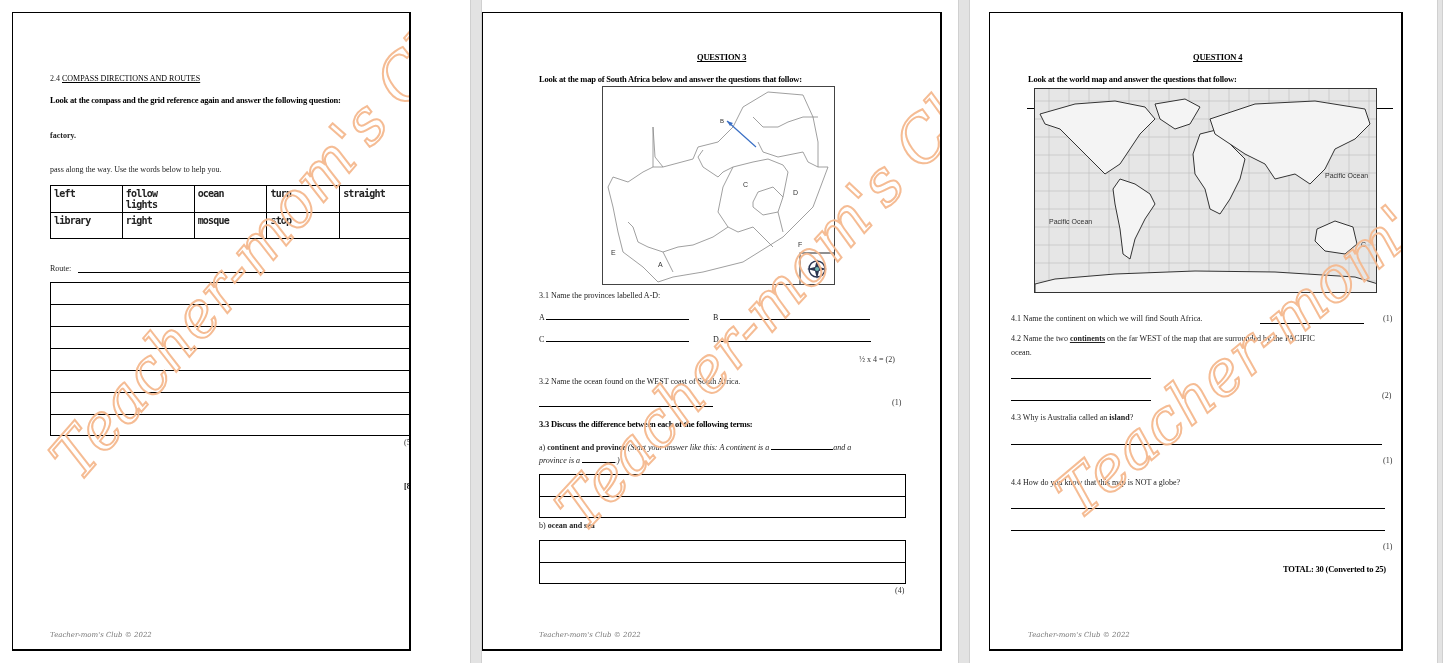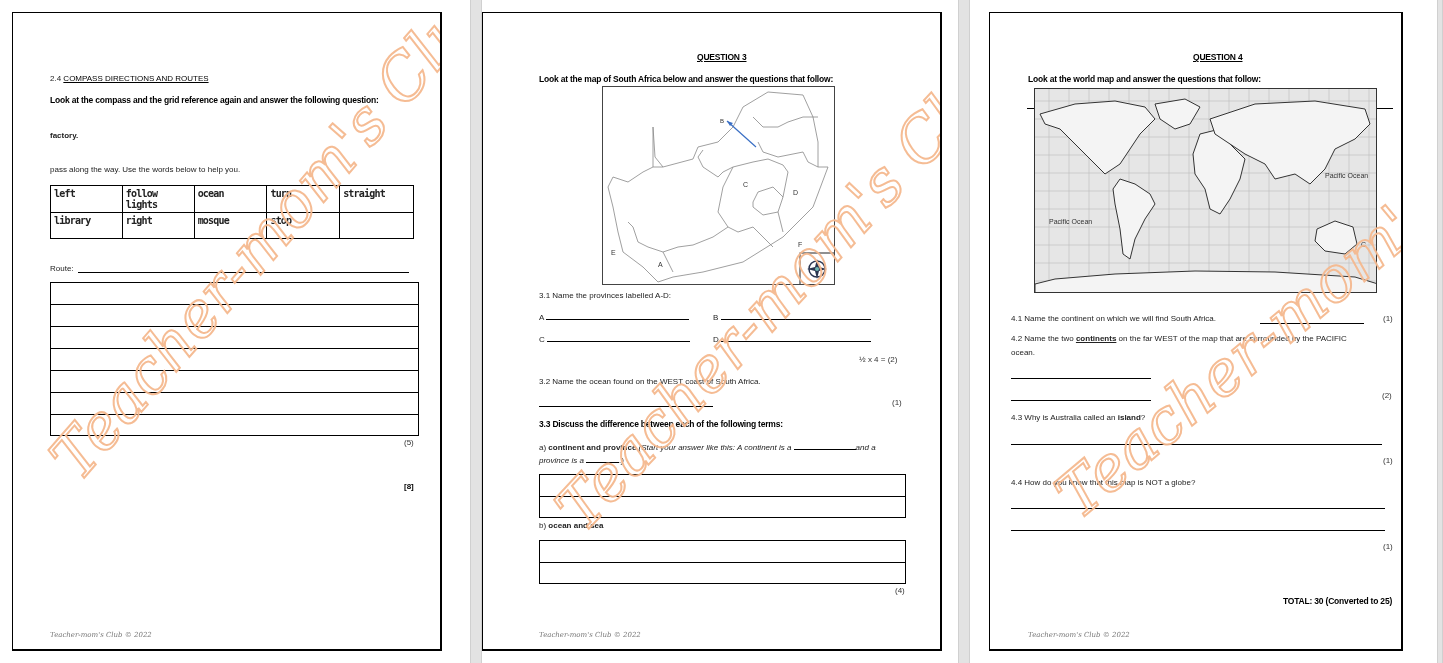--- a/index.html
+++ b/index.html
@@ -1,21 +1,21 @@
 <!DOCTYPE html>
 <html><head>
 <meta charset="utf-8">
 <style>
   * { box-sizing: border-box; margin: 0; padding: 0; }
   html, body { width: 1443px; height: 663px; overflow: hidden; background: #ffffff; }
   body { position: relative; font-family: "Liberation Sans", "DejaVu Sans", sans-serif; color: #222; font-size: 8px; }
 
   .gutter { position: absolute; top: 0; width: 12px; height: 663px; background: #e3e3e3; border-left: 1px solid #d0d0d0; border-right: 1px solid #d0d0d0; }
   .page { position: absolute; top: 12px; height: 639px; background: #fff; border: 1px solid #000; border-right: 2px solid #000; border-bottom: 2px solid #000; overflow: hidden; }
-  .abs { position: absolute; white-space: nowrap; }
+  .abs { position: absolute; white-space: nowrap; font-family: Liberation Serif, serif; }
   .b { font-weight: bold; }
   .u { text-decoration: underline; }
   .i { font-style: italic; }
   .txt { font-size: 8px; color: #222; line-height: 12px; }
   .hdr { font-size: 8.5px; font-weight: bold; color: #000; letter-spacing: -0.2px; }
   .marks { font-size: 8px; color: #333; }
   .blank { display: inline-block; border-bottom: 1px solid #000; height: 9px; vertical-align: baseline; }
   .line { position: absolute; border-top: 1px solid #000; height: 0; }
   .footer { font-family: "DejaVu Serif", serif; font-style: italic; font-size: 7px; color: #777; }
 
@@ -30,21 +30,21 @@
   .world-box { position: absolute; border: 1px solid #333; background: #e9e9e9; overflow: hidden; }
   .watermark { position: absolute; pointer-events: none; font-family: "DejaVu Serif", serif; font-style: italic; font-size: 62px; color: transparent; -webkit-text-stroke: 2px #f5b98f; transform-origin: left center; white-space: nowrap; opacity: 0.95; }
 </style>
 </head>
 <body>
 
 <div class="gutter" style="left:470px;"></div>
 <div class="gutter" style="left:958px;"></div>
 <div class="gutter" style="left:1437px; width:6px;"></div>
 
-<div class="page" style="left:12px; width:430px;">
+<div class="page" style="left:12px; width:399px;">
   <div class="abs txt" style="left:37px; top:60px;">
     <span>2.4</span>
     <span class="u" style="color:#000;">COMPASS DIRECTIONS AND ROUTES</span>
   </div>
   <div class="abs hdr" style="left:37px; top:82px;">Look at the compass and the grid reference again and answer the following question:</div>
   <div class="abs txt b" style="left:37px; top:117px;">factory.</div>
   <div class="abs txt" style="left:37px; top:151px;">pass along the way. Use the words below to help you.</div>
 
   <table class="words" style="left:37px; top:172px; width:364px;">
     <tbody>
@@ -224,17 +224,17 @@
     <span>4.3 Why is Australia called an </span><span class="b">island</span><span>?</span>
   </div>
   <div class="line" style="left:21px; top:431px; width:371px;"></div>
   <div class="abs marks" style="left:393px; top:443px;">(1)</div>
 
   <div class="abs txt" style="left:21px; top:464px;text-align:center;">4.4 How do you know that this map is NOT a globe?</div>
   <div class="line" style="left:21px; top:495px; width:374px;"></div>
   <div class="line" style="left:21px; top:517px; width:374px;"></div>
   <div class="abs marks" style="left:393px; top:529px;">(1)</div>
 
-  <div class="abs hdr" style="left:293px; top:551px;margin-top:32px;">TOTAL: 30 (Converted to 25)</div>
+  <div class="abs hdr" style="left:293px; top:551px;">TOTAL: 30 (Converted to 25)</div>
   <div class="abs footer" style="left:38px; top:618px;">Teacher-mom's Club © 2022</div>
 
   <div class="watermark" style="left:75px; top:455px; transform: rotate(-40deg);">Teacher-mom's Club</div>
 </div>
 
 </body></html>

